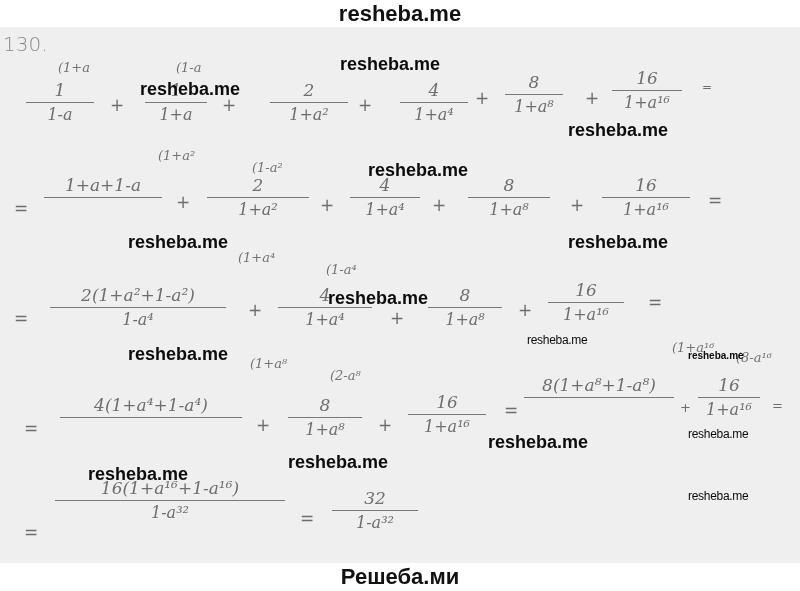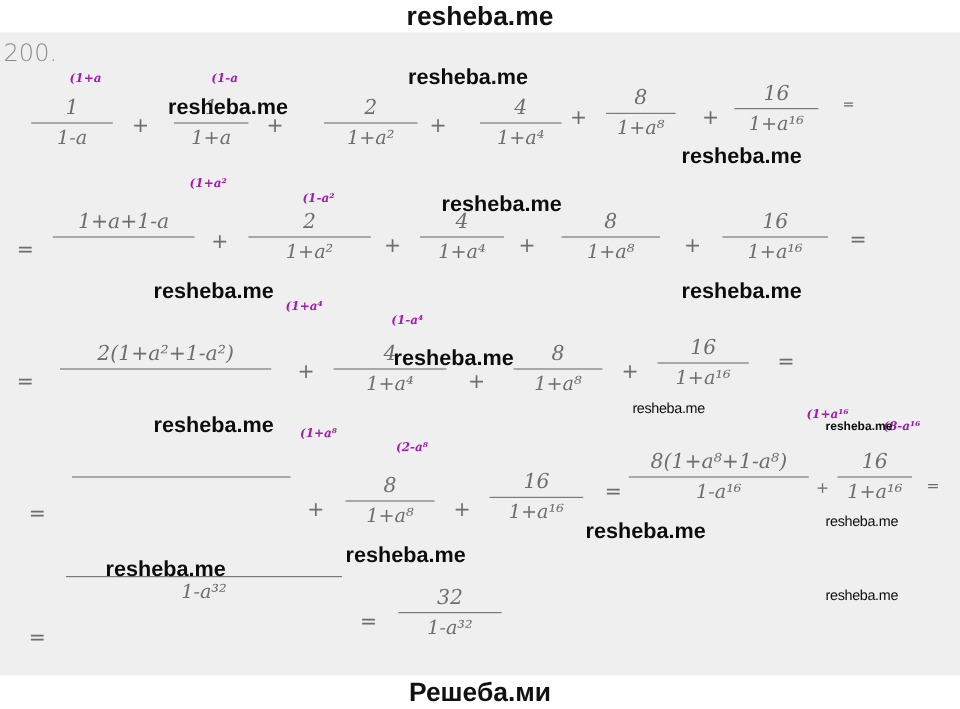--- a/index.html
+++ b/index.html
@@ -10,35 +10,35 @@
   .footer { position:absolute; left:0; top:563px; width:800px; height:28px; background:#fff;
             text-align:center; font-weight:bold; font-size:22px; line-height:28px; color:#111; }
   .paper { position:absolute; left:0; top:27px; width:800px; height:536px; background:#efefef; }
   .hw { position:absolute; font-family:"DejaVu Serif", serif; font-style:italic; color:#6e6e6e; font-size:16px; white-space:nowrap; }
   .problem-num { position:absolute; left:3px; top:32px; font-size:20px; color:#8a8a8a; font-family:"DejaVu Sans", sans-serif; font-style:normal; font-weight:200; }
   .frac { position:absolute; text-align:center; }
   .frac .num { display:block; font-size:17px; line-height:20px; padding:0 4px; }
   .frac .bar { display:block; height:1px; background:#7a7a7a; margin:2px 0; }
   .frac .den { display:block; font-size:16px; line-height:20px; padding:0 4px; }
   .op { position:absolute; font-size:17px; color:#6e6e6e; font-family:"DejaVu Sans", sans-serif; }
-  .mult { position:absolute; font-size:10px; color:#a21caf; font-family:"DejaVu Serif", serif; font-style:italic;font-weight:bold; }
+  .mult { position:absolute; font-size:13px; color:#737373; font-family:"DejaVu Serif", serif; font-style:italic; }
   .wm { position:absolute; font-weight:bold; color:#0c0c0c; font-size:18px; font-family:"Liberation Sans", sans-serif; white-space:nowrap; }
   .wm.small { font-size:12px; font-weight:normal; letter-spacing:-0.3px; }
   .wm.tiny { font-size:10px; font-weight:bold; }
 </style>
 </head>
 <body>
 
 <div class="header">
   <span>resheba.me</span>
 </div>
 
 <div class="paper"></div>
 
-<div class="hw problem-num">200.</div>
+<div class="hw problem-num">130.</div>
 
 <div>
   <span class="mult" style="left:58px;top:60px">(1+a</span>
   <div class="frac hw" style="left:26px;top:80px;width:68px">
     <span class="num">1</span>
       <span class="bar"></span>
       <span class="den">1-a</span>
   </div>
   <span class="op" style="left:110px;top:95px">+</span>
   <span class="mult" style="left:176px;top:60px">(1-a</span>
@@ -108,20 +108,21 @@
   </div>
   <span class="op" style="left:708px;top:190px">=</span>
 </div>
 
 <div>
   <span class="op" style="left:14px;top:308px">=</span>
   <span class="mult" style="left:238px;top:250px">(1+a⁴</span>
   <div class="frac hw" style="left:50px;top:285px;width:176px">
     <span class="num">2(1+a²+1-a²)</span>
       <span class="bar"></span>
+      <span class="den">1-a⁴</span>
   </div>
   <span class="op" style="left:248px;top:300px">+</span>
   <span class="mult" style="left:326px;top:262px">(1-a⁴</span>
   <div class="frac hw" style="left:278px;top:285px;width:94px">
     <span class="num">4</span>
       <span class="bar"></span>
       <span class="den">1+a⁴</span>
   </div>
   <span class="op" style="left:390px;top:308px">+</span>
   <div class="frac hw" style="left:428px;top:285px;width:74px">
@@ -135,55 +136,56 @@
       <span class="bar"></span>
       <span class="den">1+a¹⁶</span>
   </div>
   <span class="op" style="left:648px;top:292px">=</span>
 </div>
 
 <div>
   <span class="op" style="left:24px;top:418px">=</span>
   <span class="mult" style="left:250px;top:356px">(1+a⁸</span>
   <div class="frac hw" style="left:60px;top:395px;width:182px">
+    <span class="num">4(1+a⁴+1-a⁴)</span>
       <span class="bar"></span>
   </div>
   <span class="op" style="left:256px;top:415px">+</span>
   <span class="mult" style="left:330px;top:368px">(2-a⁸</span>
   <div class="frac hw" style="left:288px;top:395px;width:74px">
     <span class="num">8</span>
       <span class="bar"></span>
       <span class="den">1+a⁸</span>
   </div>
   <span class="op" style="left:378px;top:415px">+</span>
   <div class="frac hw" style="left:408px;top:392px;width:78px">
     <span class="num">16</span>
       <span class="bar"></span>
       <span class="den">1+a¹⁶</span>
   </div>
   <span class="op" style="left:504px;top:400px">=</span>
   <span class="mult" style="left:672px;top:340px">(1+a¹⁶</span>
   <div class="frac hw" style="left:524px;top:375px;width:150px">
     <span class="num">8(1+a⁸+1-a⁸)</span>
       <span class="bar"></span>
-      <span class="den">1-a¹⁶</span>
   </div>
   <span class="op" style="left:680px;top:400px;font-size:13px">+</span>
   <span class="mult" style="left:736px;top:350px">(8-a¹⁶</span>
   <div class="frac hw" style="left:698px;top:375px;width:62px">
     <span class="num">16</span>
       <span class="bar"></span>
       <span class="den">1+a¹⁶</span>
   </div>
   <span class="op" style="left:772px;top:398px;font-size:13px">=</span>
 </div>
 
 <div>
   <span class="op" style="left:24px;top:522px">=</span>
   <div class="frac hw" style="left:55px;top:478px;width:230px">
+    <span class="num">16(1+a¹⁶+1-a¹⁶)</span>
       <span class="bar"></span>
       <span class="den">1-a³²</span>
   </div>
   <span class="op" style="left:300px;top:508px">=</span>
   <div class="frac hw" style="left:332px;top:488px;width:86px">
     <span class="num">32</span>
       <span class="bar"></span>
       <span class="den">1-a³²</span>
   </div>
 </div>

